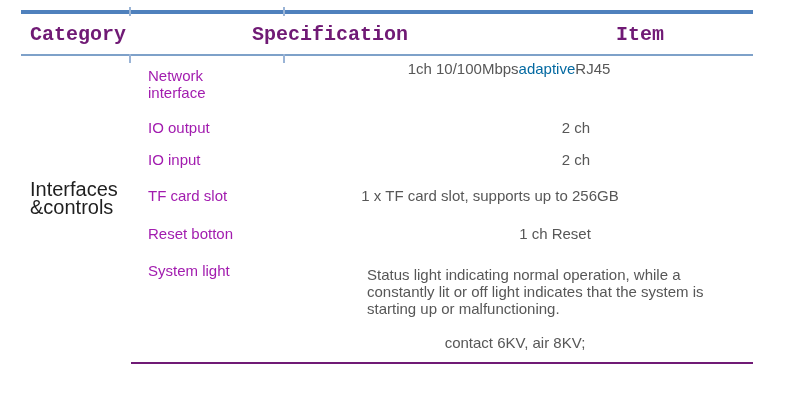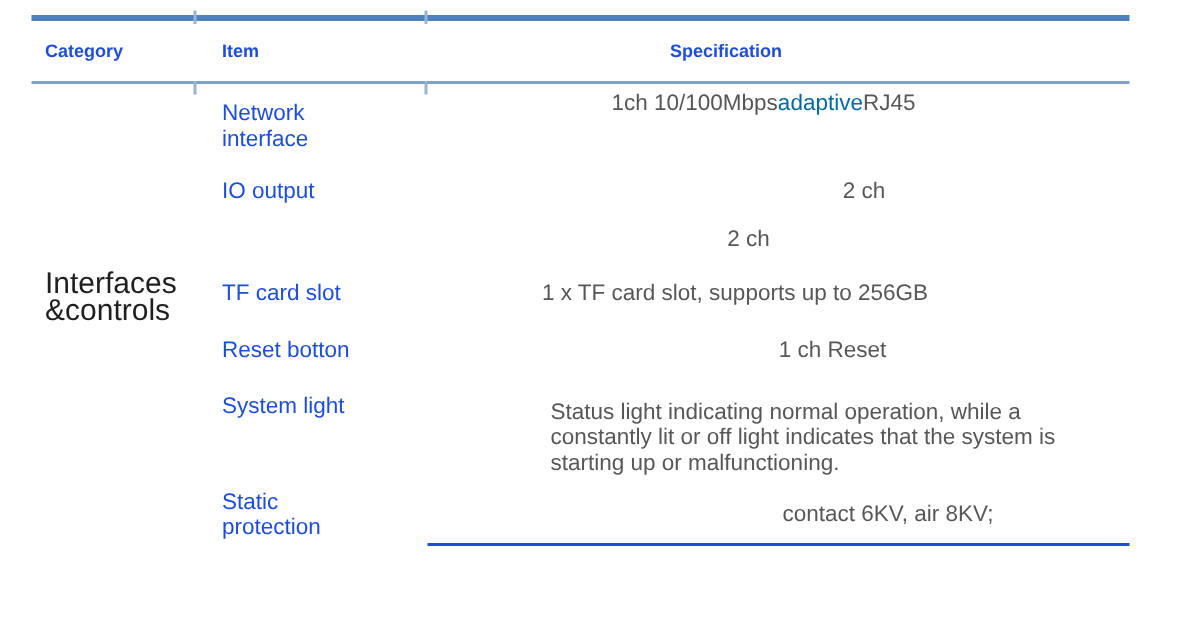--- a/index.html
+++ b/index.html
@@ -10,70 +10,70 @@
 
   
   .tick{position:absolute;width:2px;height:9px;background:#9ab4d6;}
   .tick-a{left:108px;top:-7px;}
   .tick-b{left:262px;top:-7px;}
   .tick-c{left:108px;top:40px;}
   .tick-d{left:262px;top:40px;}
 
   
   .thead{display:flex;height:42px;border-bottom:2px solid #7ea1c9;}
-  .th{display:flex;align-items:center;font-weight:bold;font-size:12px;color:#1d4ed8;}
+  .th{display:flex;align-items:center;font-weight:bold;font-size:20px;color:#701a75;font-family:Liberation Mono, monospace;}
   .th-cat{width:110px;padding-left:9px;}
   .th-item{width:154px;padding-left:17px;}
   .th-spec{flex:1;justify-content:center;padding-right:70px;}
 
   
   .tbody{display:flex;}
   .cat-cell{width:110px;display:flex;align-items:center;padding-left:9px;padding-bottom:24px;
             white-space:pre-line;font-size:20px;line-height:18px;color:#1f1f1f;}
   .rows{flex:1;}
   .row{display:flex;}
   .item{width:154px;display:flex;align-items:center;padding-left:17px;
-        white-space:pre-line;font-size:15px;line-height:17px;color:#1d4ed8;}
+        white-space:pre-line;font-size:15px;line-height:17px;color:#a21caf;}
   .spec{flex:1;display:flex;align-items:center;justify-content:center;
         font-size:15px;line-height:17px;color:#575757;}
   .dark{color:#0369a1;}
 
   .r1{height:55px;}
   .r1 .spec{align-items:flex-start;padding-top:4px;padding-right:20px;}
   .r2,.r3,.r4{height:32px;}
   .r2 .spec,.r3 .spec{padding-left:114px;text-align:center;}
   .r4 .spec{padding-left:134px;}
   .r5{height:40px;}
   .r5 .spec{padding-right:58px;text-align:center;}
   .r6{height:37px;}
   .r6 .spec{padding-left:72px;}
   .r7{height:70px;}
   .r7 .item{align-items:flex-start;padding-top:10px;}
   .r7 .spec{align-items:flex-start;justify-content:flex-start;text-align:left;
             padding-top:14px;padding-left:82px;padding-right:2px;}
   .r8{height:42px;}
-  .r8 .spec{padding-left:146px;border-bottom:2px solid #1d4ed8;}
+  .r8 .spec{padding-left:146px;border-bottom:2px solid #701a75;}
 
   .slash-icon{flex:0 0 auto;margin-right:2px;margin-top:-2px;}
 </style>
 </head>
 <body>
 
 <div class="page">
   <div class="tbl">
 
     <div class="tick tick-a"></div>
     <div class="tick tick-b"></div>
     <div class="tick tick-c"></div>
     <div class="tick tick-d"></div>
 
     <div class="thead">
       <div class="th th-cat">Category</div>
+      <div class="th th-spec">Specification</div>
       <div class="th th-item">Item</div>
-      <div class="th th-spec">Specification</div>
     </div>
 
     <div class="tbody">
       <div class="cat-cell">Interfaces
 &amp;controls</div>
 
       <div class="rows">
 
         <div class="row r1">
           <div class="item">Network
@@ -84,41 +84,40 @@
               <span> RJ45</span>
             </div>
         </div>
 
         <div class="row r2">
           <div class="item">IO output</div>
           <div class="spec">2 ch</div>
         </div>
 
         <div class="row r3">
+          <div class="item">IO input</div>
           <div class="spec">2 ch</div>
         </div>
 
 
         <div class="row r5">
           <div class="item">TF card slot</div>
           <div class="spec">1 x TF card slot, supports up to 256GB</div>
         </div>
 
         <div class="row r6">
           <div class="item">Reset botton</div>
           <div class="spec">1 ch Reset</div>
         </div>
 
         <div class="row r7">
           <div class="item">System light</div>
           <div class="spec">Status light indicating normal operation, while a constantly lit or off light indicates that the system is starting up or malfunctioning.</div>
         </div>
 
         <div class="row r8">
-          <div class="item">Static
-protection</div>
           <div class="spec">contact 6KV, air 8KV;</div>
         </div>
 
       </div>
     </div>
   </div>
 </div>
 
 </body></html>

